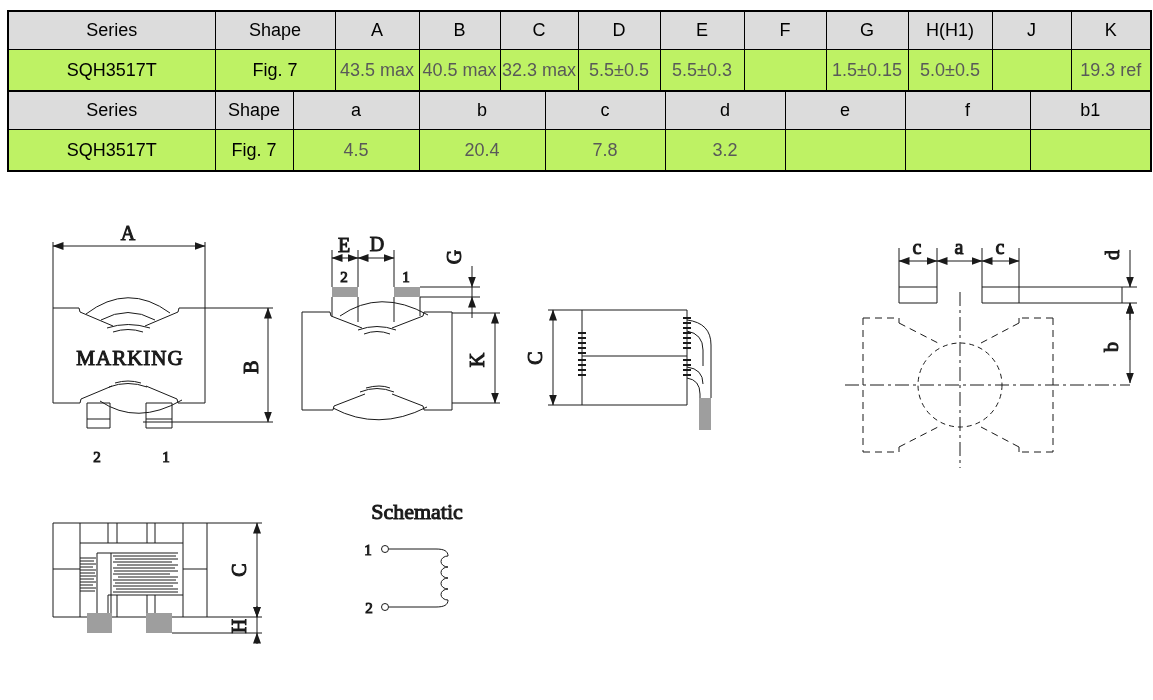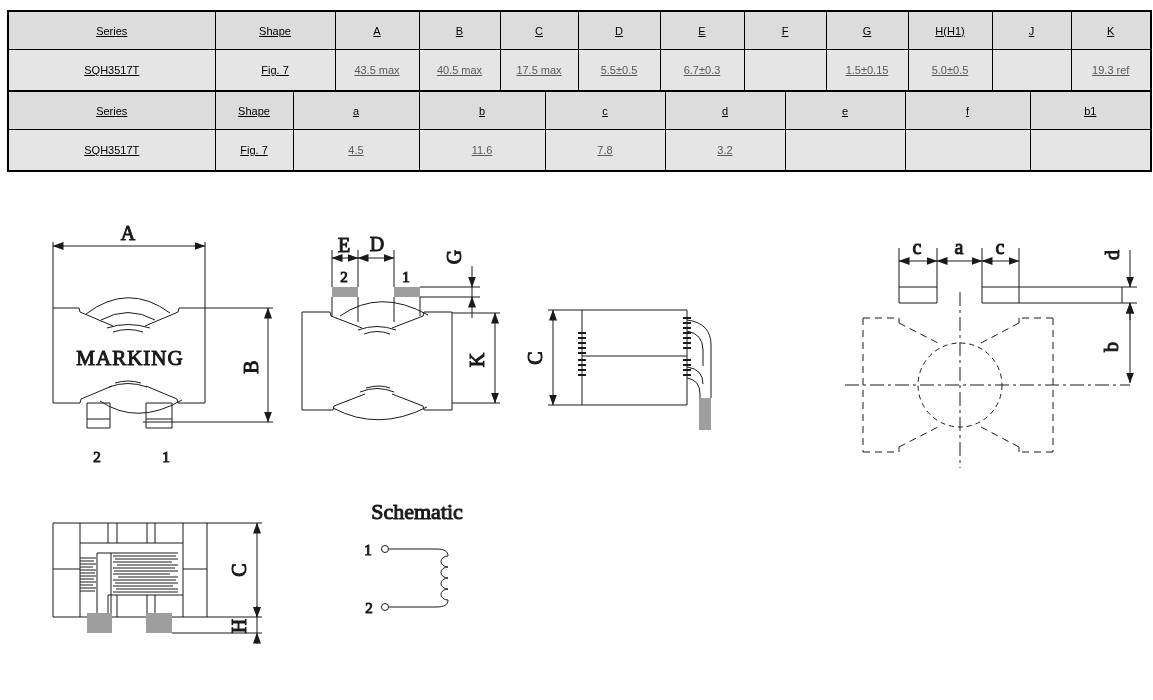--- a/index.html
+++ b/index.html
@@ -1,23 +1,23 @@
 <!DOCTYPE html>
 <html><head>
 <meta charset="utf-8">
 <style>
   html,body{margin:0;padding:0;background:#fff;}
   #page{position:relative;width:1153px;height:700px;background:#fff;overflow:hidden;
         font-family:"Liberation Sans",sans-serif;color:#1a1a1a;}
   table.spec{position:absolute;left:7px;border-collapse:collapse;table-layout:fixed;
              border:2px solid #000;}
   table.spec td{border:1px solid #000;text-align:center;vertical-align:middle;
-                font-size:11px;overflow:hidden;white-space:nowrap;text-decoration:underline;}
+                font-size:18px;overflow:hidden;white-space:nowrap;}
   table.spec tr.hdr td{background:#dcdcdc;color:#000;height:35px;}
-  table.spec tr.val td{background:#e5e5e5;height:38px;color:#595959;}
+  table.spec tr.val td{background:#bef264;height:38px;color:#595959;}
   table.spec tr.val td.ident{color:#000;}
   #t1{top:10px;} #t2{top:90px;}
   svg text{font-family:"Liberation Serif","DejaVu Serif",serif;fill:#1a1a1a;}
   svg .dim{font-size:20px;} svg .pin{font-size:15px;}
   svg .big{font-size:21px;letter-spacing:1px;} svg .ttl{font-size:22px;}
   svg path,svg line,svg rect,svg circle,svg polyline{vector-effect:non-scaling-stroke;}
 </style>
 </head>
 <body>
 
@@ -51,23 +51,23 @@
       <td>G</td>
       <td>H(H1)</td>
       <td>J</td>
       <td>K</td>
     </tr>
     <tr class="val">
       <td class="ident">SQH3517T</td>
       <td class="ident">Fig. 7</td>
       <td>43.5 max</td>
       <td>40.5 max</td>
-      <td>17.5 max</td>
+      <td>32.3 max</td>
       <td>5.5±0.5</td>
-      <td>6.7±0.3</td>
+      <td>5.5±0.3</td>
       <td></td>
       <td>1.5±0.15</td>
       <td>5.0±0.5</td>
       <td></td>
       <td>19.3 ref</td>
     </tr>
   </tbody>
     </table>
 
   <table class="spec" id="t2">
@@ -91,21 +91,21 @@
       <td>c</td>
       <td>d</td>
       <td>e</td>
       <td>f</td>
       <td>b1</td>
     </tr>
     <tr class="val">
       <td class="ident">SQH3517T</td>
       <td class="ident">Fig. 7</td>
       <td>4.5</td>
-      <td>11.6</td>
+      <td>20.4</td>
       <td>7.8</td>
       <td>3.2</td>
       <td></td>
       <td></td>
       <td></td>
     </tr>
   </tbody>
     </table>
 
   <svg style="position:absolute;left:0;top:170px;" width="1153" height="530" viewBox="0 0 1153 530" stroke="#1a1a1a" stroke-width="1" fill="none">

